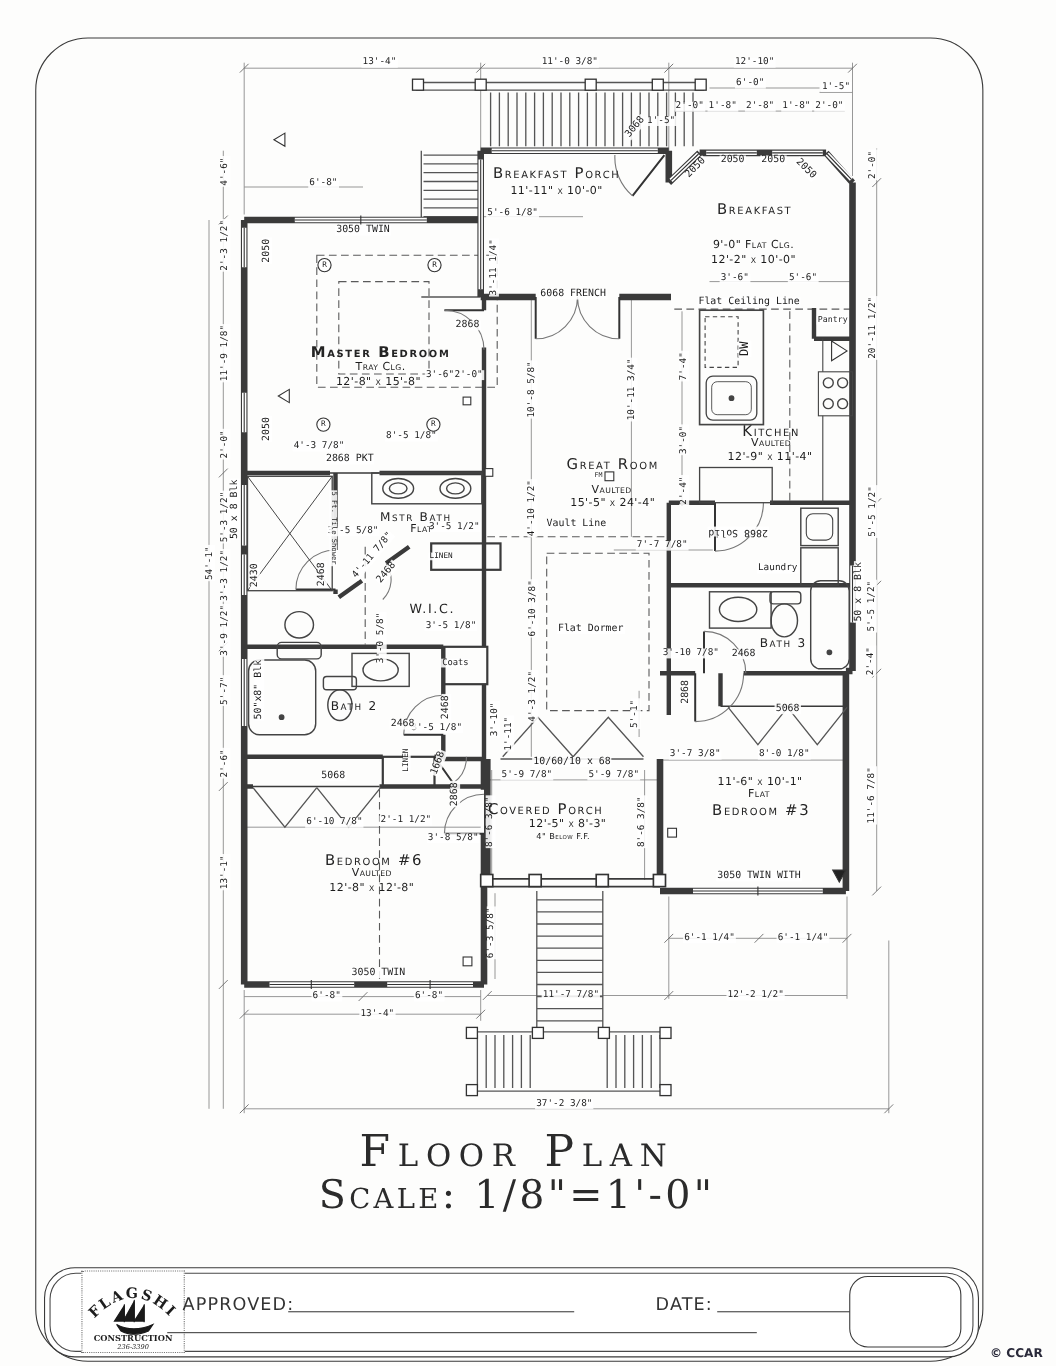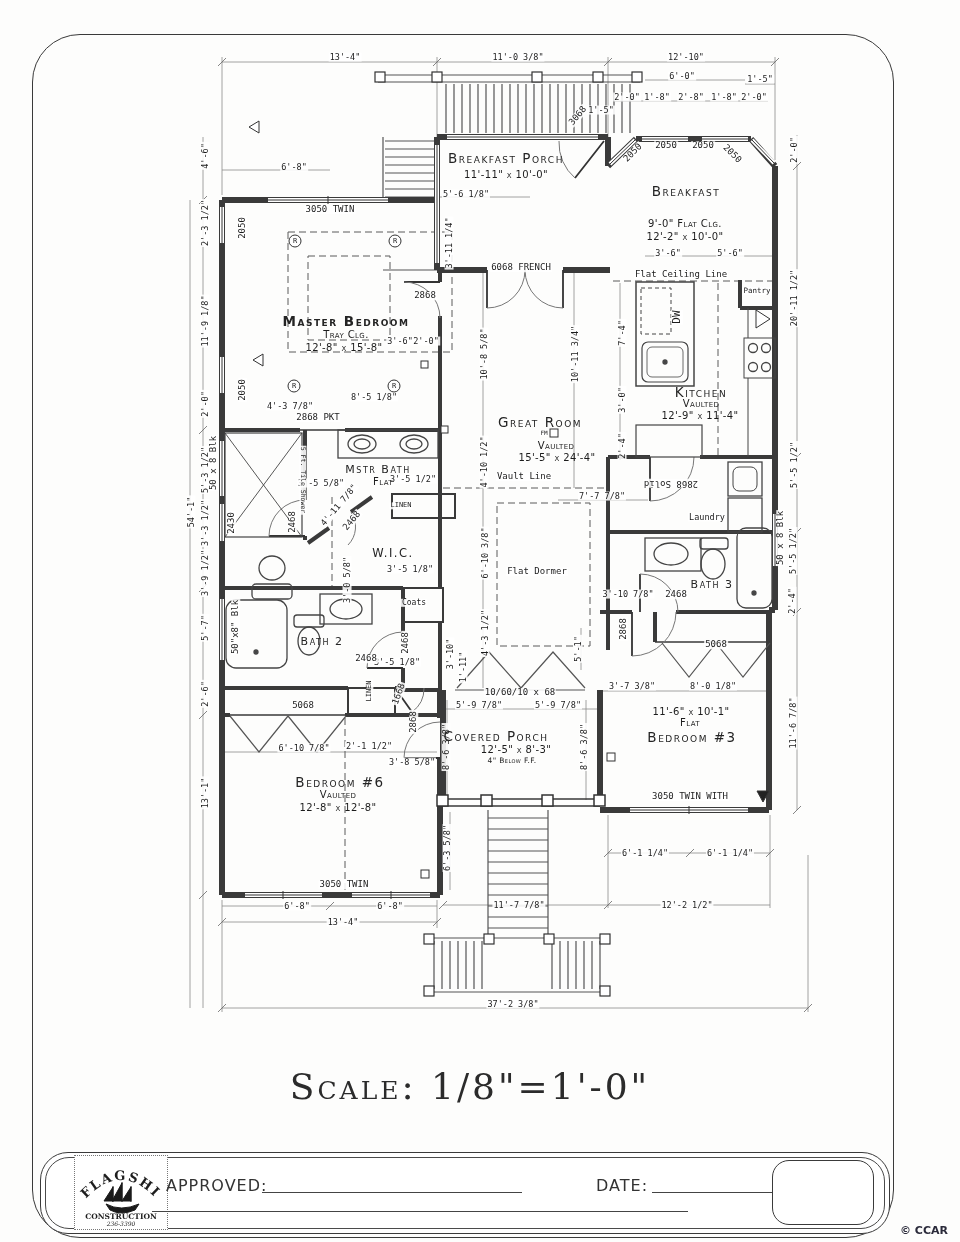--- a/index.html
+++ b/index.html
@@ -305,21 +305,21 @@
       <span class="lbl tag" style="left: 236px; top: 627px; transform: translate(-50%, -50%) rotate(-90deg);">50"x8" Blk</span>
       <span class="lbl tag" style="left: 781px; top: 538px; transform: translate(-50%, -50%) rotate(-90deg);">50 x 8 Blk</span>
       <span class="lbl room" style="left: 506px; top: 158px; transform: translate(-50%, -50%);">Breakfast Porch</span>
       <span class="lbl sub" style="left: 506px; top: 175px; transform: translate(-50%, -50%);">11'-11" x 10'-0"</span>
       <span class="lbl room" style="left: 686px; top: 191px; transform: translate(-50%, -50%);">Breakfast</span>
       <span class="lbl sub" style="left: 685px; top: 224px; transform: translate(-50%, -50%);">9'-0" Flat Clg.</span>
       <span class="lbl sub" style="left: 685px; top: 237px; transform: translate(-50%, -50%);">12'-2" x 10'-0"</span>
       <span class="lbl room" style="left: 346px; top: 321px; transform: translate(-50%, -50%); font-weight: bold;">Master Bedroom</span>
       <span class="lbl sub" style="left: 346px; top: 335px; transform: translate(-50%, -50%);">Tray Clg.</span>
       <span class="lbl sub" style="left: 344px; top: 348px; transform: translate(-50%, -50%);">12'-8" x 15'-8"</span>
-      <span class="lbl room" style="left: 540px; top: 422px; transform: translate(-50%, -50%); text-align: center;">Great Room</span>
+      <span class="lbl room" style="left: 557px; top: 422px; transform: translate(-50%, -50%); text-align: center;">Great Room</span>
       <span class="lbl sub" style="left: 556px; top: 446px; transform: translate(-50%, -50%);">Vaulted</span>
       <span class="lbl sub" style="left: 557px; top: 458px; transform: translate(-50%, -50%);">15'-5" x 24'-4"</span>
       <span class="lbl room" style="left: 701px; top: 392px; transform: translate(-50%, -50%);">Kitchen</span>
       <span class="lbl sub" style="left: 701px; top: 404px; transform: translate(-50%, -50%);">Vaulted</span>
       <span class="lbl sub" style="left: 700px; top: 416px; transform: translate(-50%, -50%);">12'-9" x 11'-4"</span>
       <span class="lbl room" style="left: 378px; top: 470px; font-size: 11px; transform: translate(-50%, -50%);">Mstr Bath</span>
       <span class="lbl sub" style="left: 383px; top: 482px; transform: translate(-50%, -50%);">Flat</span>
       <span class="lbl room" style="left: 393px; top: 553px; font-size: 11.5px; transform: translate(-50%, -50%);">W.I.C.</span>
       <span class="lbl room" style="left: 322px; top: 642px; font-size: 11px; transform: translate(-50%, -50%);">Bath 2</span>
       <span class="lbl room" style="left: 712px; top: 585px; font-size: 11px; transform: translate(-50%, -50%);">Bath 3</span>
@@ -342,20 +342,21 @@
       <span class="lbl note" style="left: 370px; top: 691px; font-size: 7px; transform: translate(-50%, -50%) rotate(-90deg);">LINEN</span>
       <span class="lbl note" style="left: 677px; top: 317px; font-size: 11px; transform: translate(-50%, -50%) rotate(-90deg);">DW</span>
       <span class="lbl note" style="left: 544px; top: 433px; font-size: 6px; transform: translate(-50%, -50%);">FM</span>
       <span class="lbl note" style="left: 303px; top: 480px; font-size: 6.5px; transform: translate(-50%, -50%) rotate(90deg);">5 Ft. Tile Shower</span>
       <span class="lbl sym" style="left: 295px; top: 241px; transform: translate(-50%, -50%);">R</span>
       <span class="lbl sym" style="left: 395px; top: 241px; transform: translate(-50%, -50%);">R</span>
       <span class="lbl sym" style="left: 294px; top: 386px; transform: translate(-50%, -50%);">R</span>
       <span class="lbl sym" style="left: 394px; top: 386px; transform: translate(-50%, -50%);">R</span>
     </div>
 
+  <div class="title-line" id="title1">Floor Plan</div>
   <div class="title-line" id="title2">Scale: 1/8"=1'-0"</div>
 
   <div class="bar">
       <div class="bar-inner"></div>
     </div>
 
   <div class="logo-box">
     <svg width="92" height="73" viewBox="0 0 92 73">
       <path id="lg-arc" d="M8,46 Q46,2 84,46" fill="none" stroke="none"></path>
       <text font-family="DejaVu Serif, serif" font-size="13" font-weight="bold" fill="#1d1d1d" letter-spacing="2">

